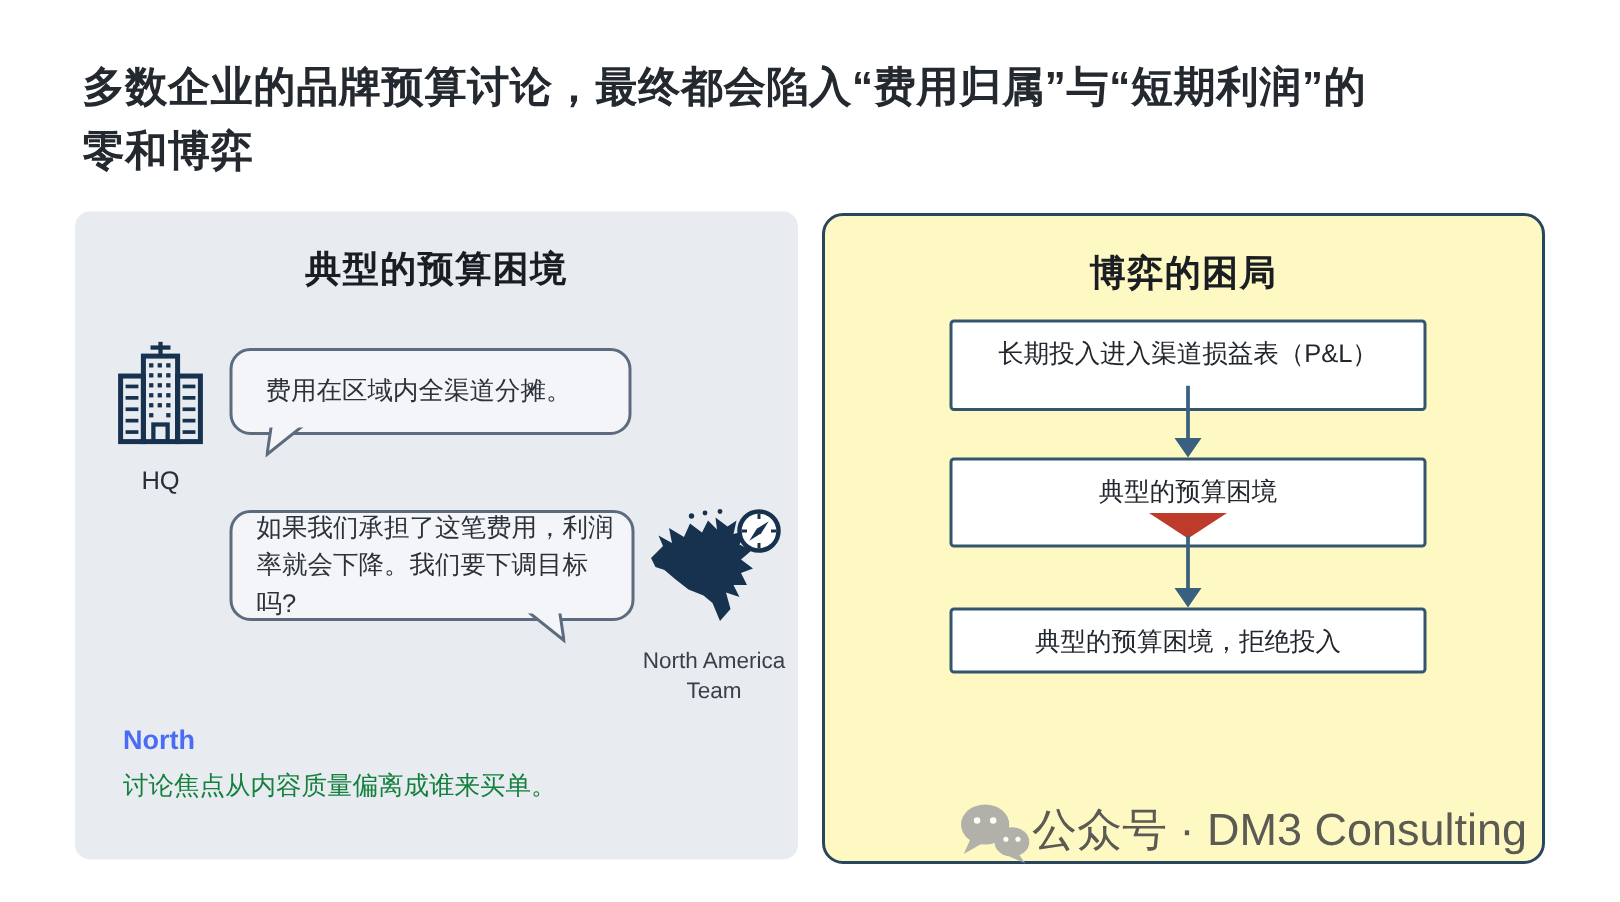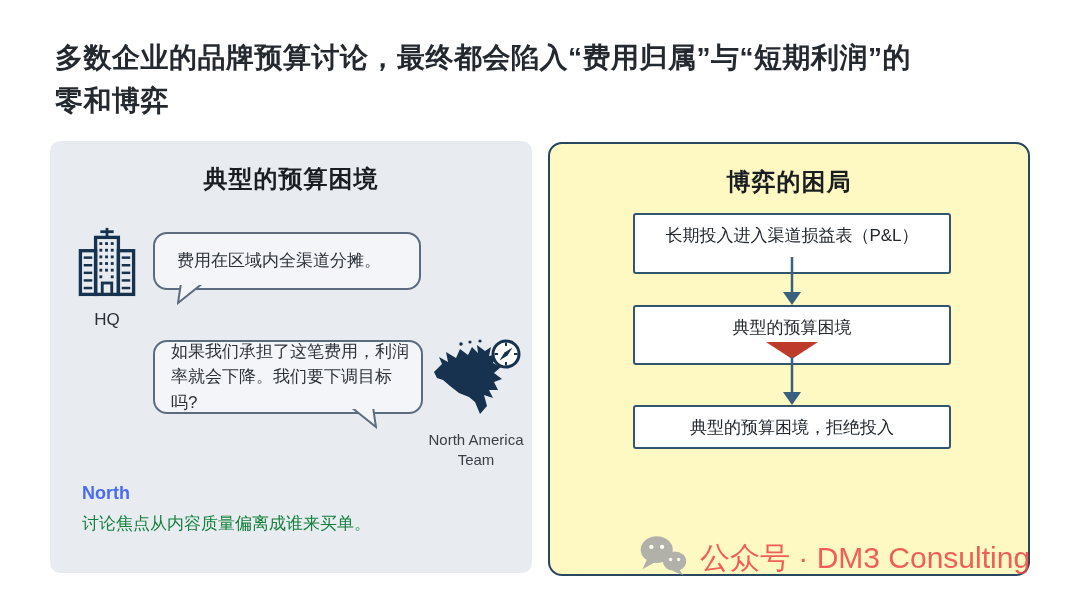--- a/index.html
+++ b/index.html
@@ -53,22 +53,22 @@
   .arrow-1 { top: 113px; }
   .arrow-2 { top: 213px; }
 
   .insight { position: absolute; left: 17px; top: 331px; width: 448px; min-height: 82px;
              background: #d7e5dd; border-radius: 9px; padding: 12px 20px 14px 22px;
              font-size: 19px; font-weight: 700; color: #24282d; line-height: 1.65;
              box-shadow: 0 5px 10px rgba(40,60,70,.25); }
   .insight-label { color: #34a84c; font-weight: 700; }
 
   
-  .watermark { position: absolute; left: 638px; top: 533px; display: flex; align-items: center;
-               gap: 12px; color: #ef4444; font-size: 30px; opacity: .85; z-index: 5; white-space: nowrap; }
+  .watermark { position: absolute; left: 638px; top: 533px; display: flex; 
+               color: #404040; font-size: 30px; opacity: .85; z-index: 5; white-space: nowrap; }
 </style>
 </head>
 <body>
 
 <div class="slide">
 
   <div class="title">
     <div>多数企业的品牌预算讨论，最终都会陷入“费用归属”与“短期利润”的</div>
     <div>零和博弈</div>
   </div>

